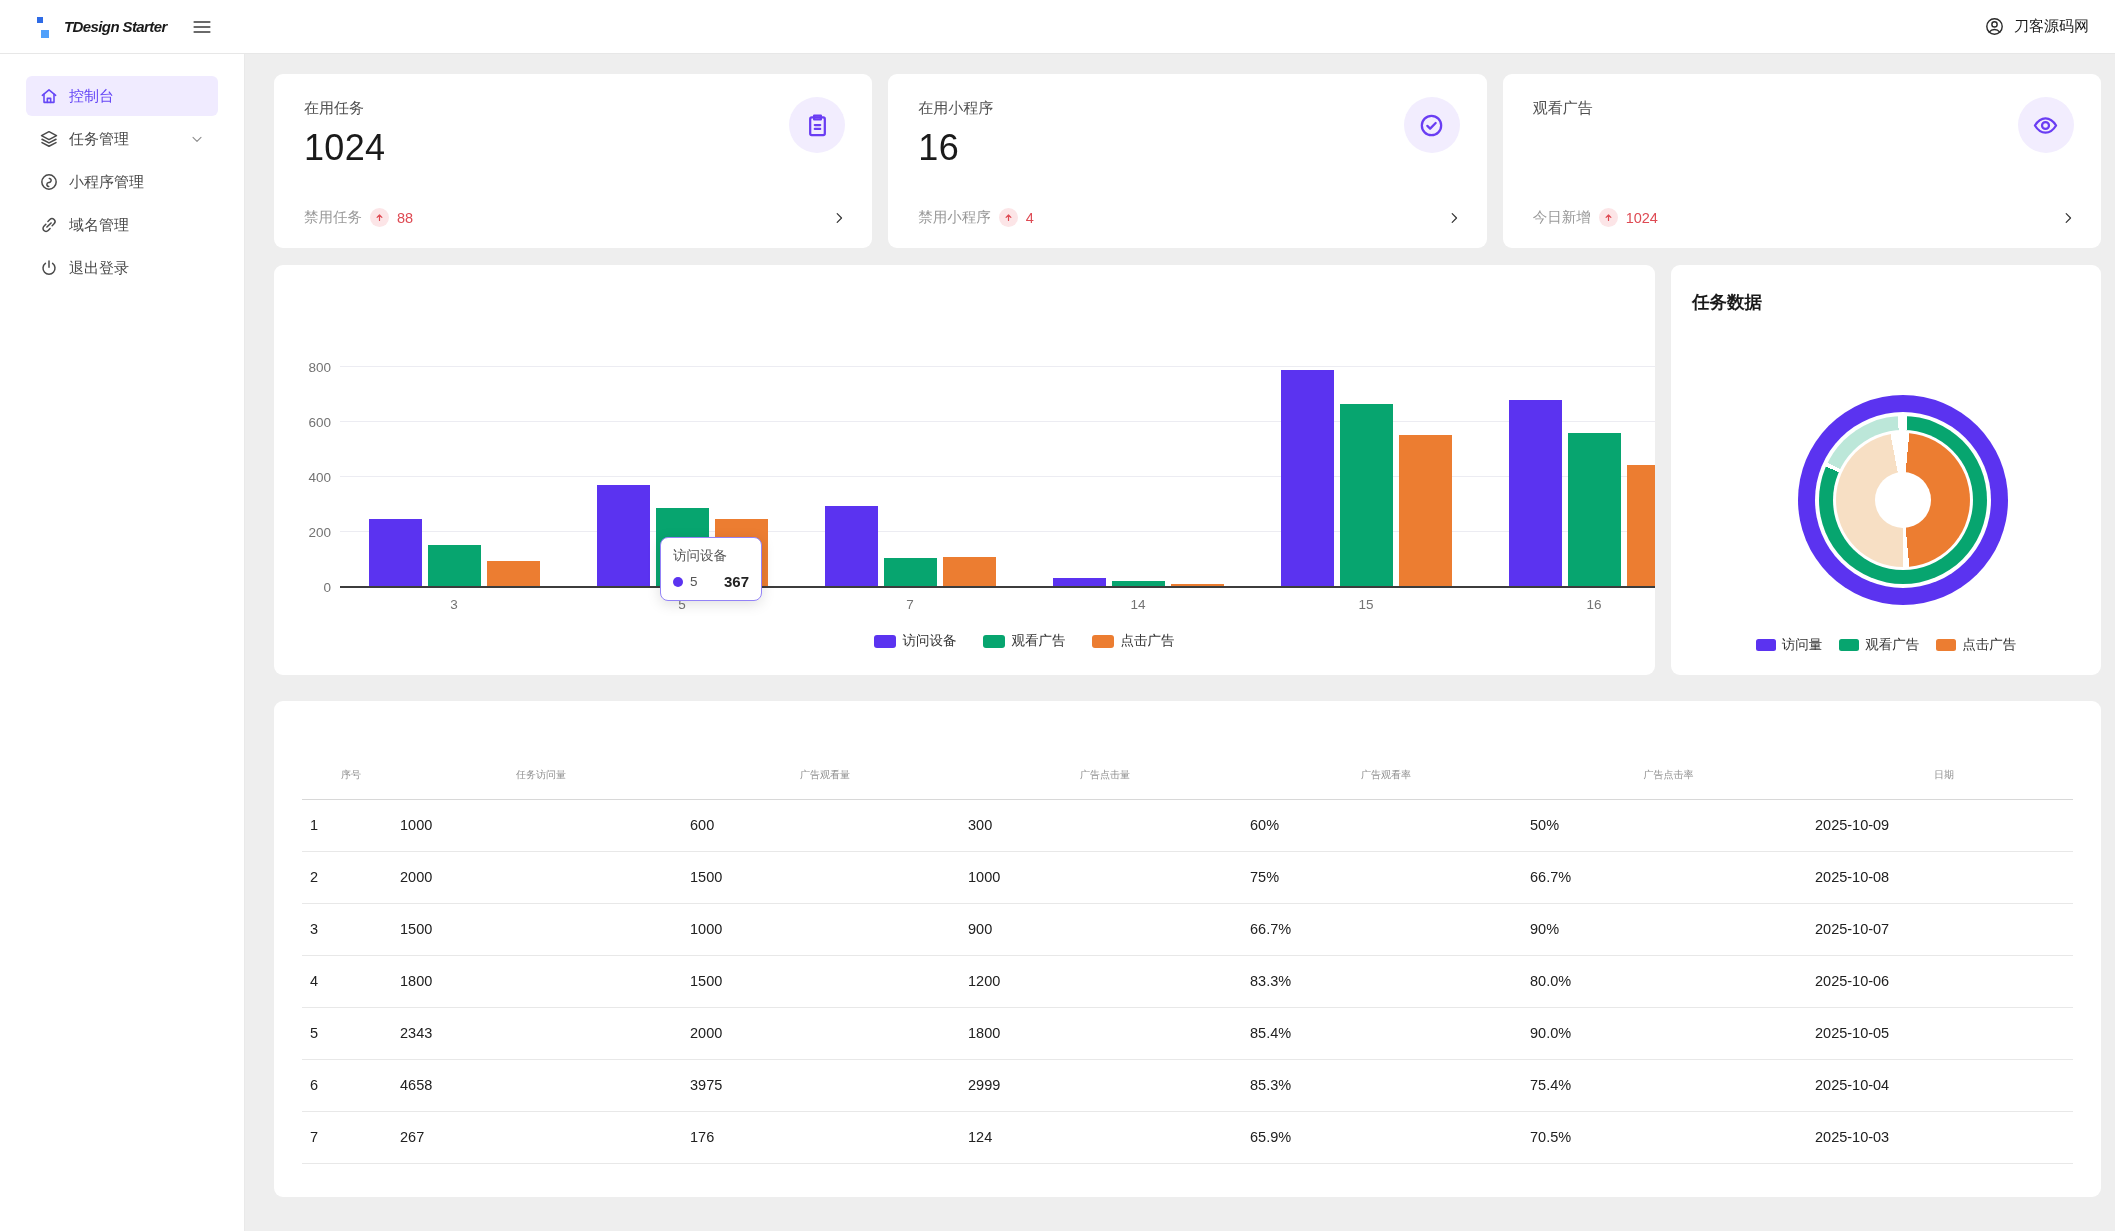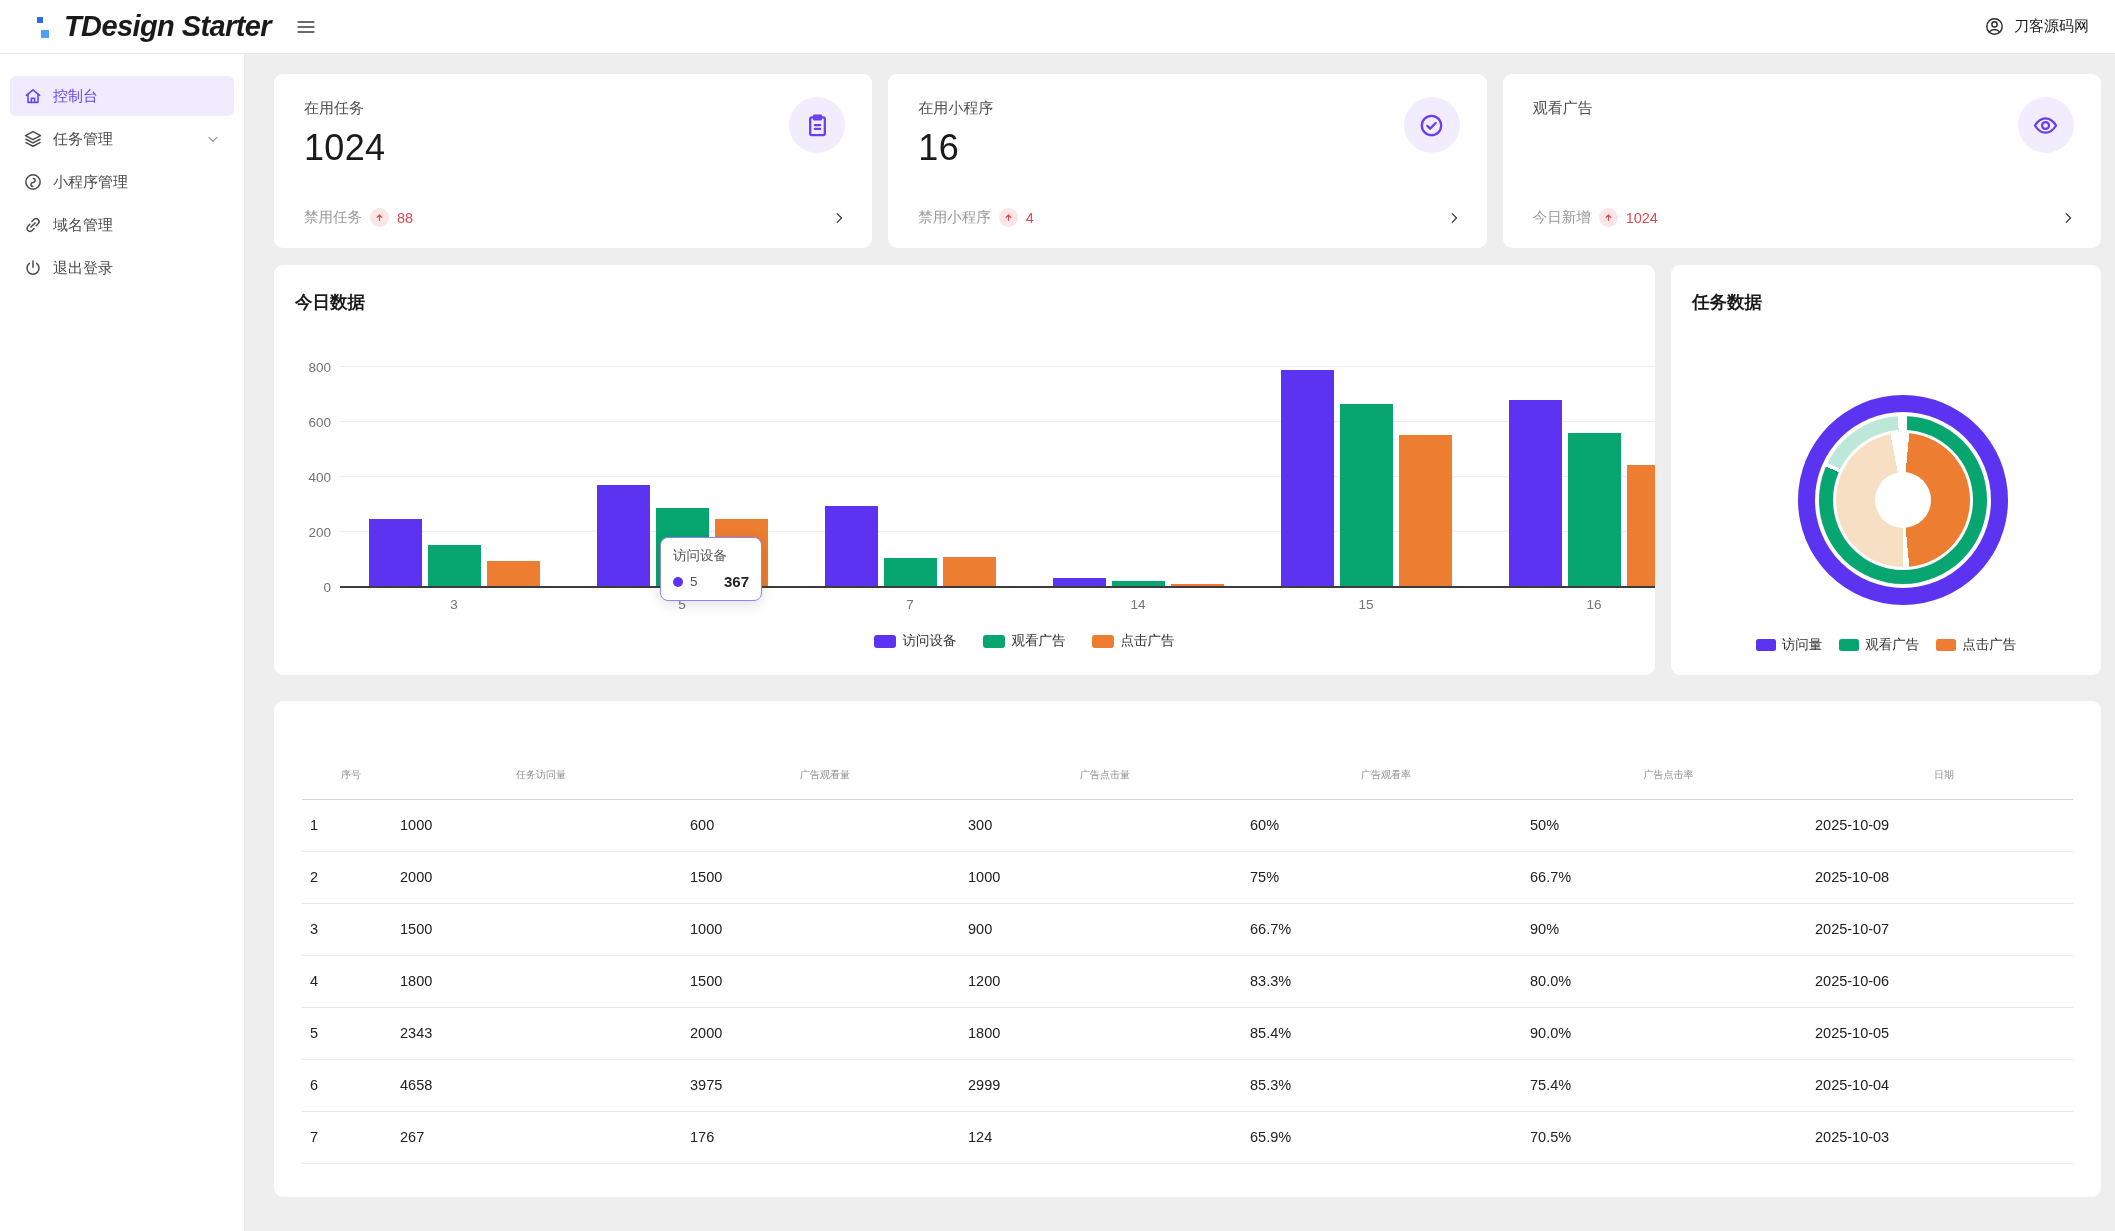--- a/index.html
+++ b/index.html
@@ -8,28 +8,28 @@
     font-family:"Liberation Sans","DejaVu Sans",sans-serif;
     background:#eeeeee; color:#1a1a1a; overflow:hidden;
   }
   
   .header { height:54px; background:#fff; border-bottom:1px solid #e7e7e7;
             display:flex; align-items:center; padding:0 26px 0 37px; position:relative; z-index:5; }
   .logo { display:flex; align-items:center; gap:13px; }
   .logo-mark { position:relative; width:14px; height:26px; }
   .logo-mark .sq1 { position:absolute; left:0; top:3px; width:6px; height:6px; background:#2e6be6; }
   .logo-mark .sq2 { position:absolute; left:4px; top:16px; width:8px; height:8px; background:#4fa0fb; }
-  .logo-text { font-size:29px; font-weight:800; font-style:italic; letter-spacing:-0.6px; }
+  .logo-text { font-size:15px; font-weight:800; font-style:italic; letter-spacing:-0.6px; }
   .burger { margin-left:24px; width:22px; height:22px; color:#3a3a3a; cursor:pointer; }
   .header-right { margin-left:auto; display:flex; align-items:center; gap:9px; font-size:15px; color:#1a1a1a; }
   .user-icon { width:21px; height:21px; color:#2a2a2a; }
   
   .layout { display:flex; height:1177px; }
   .sidebar { width:245px; flex:none; background:#fff; border-right:1px solid #e9e9e9; padding-top:19px; }
-  .side-item { display:flex; align-items:center; height:40px; margin:3px 10px; padding:0 13px;
+  .side-item { display:flex; align-items:center; height:40px; margin:3px 26px; padding:0 13px;
                border-radius:6px; font-size:15px; color:#4a4a4a; cursor:pointer; }
   .side-item .s-icon { width:20px; height:20px; margin-right:10px; flex:none; display:flex; }
   .side-item.active { background:#f0ebff; color:#6647f6; }
   .side-item .s-chev { margin-left:auto; width:16px; height:16px; color:#8a8a8a; display:flex; }
   .main { flex:1; padding:20px 14px 0 29px; }
   .card { background:#fff; border-radius:9px; }
   
   .cards-row { display:flex; gap:16px; }
   .stat-card { flex:1; height:174px; position:relative; padding:25px 30px; background:#fff; border-radius:9px; }
   .stat-title { font-size:15px; color:#4f4f4f; }
@@ -234,21 +234,20 @@
               <svg viewBox="0 0 24 24" width="100%" height="100%" fill="none" stroke="currentColor" stroke-width="1.8" stroke-linecap="round" stroke-linejoin="round">
                 <path d="M9.3 5.5 15.8 12l-6.5 6.5"></path>
               </svg>
             </span>
           </div>
         </div>
       </div>
 
     <div class="charts-row">
       <div class="card bar-card">
-        <div class="card-title">今日数据</div>
         <div class="yaxis">
             <span style="bottom: -7px;">0</span>
             <span style="bottom: 48px;">200</span>
             <span style="bottom: 103px;">400</span>
             <span style="bottom: 158px;">600</span>
             <span style="bottom: 213px;">800</span>
           </div>
         <div class="plot">
             <div class="gridline" style="bottom: 54px;"></div>
             <div class="gridline" style="bottom: 109px;"></div>

